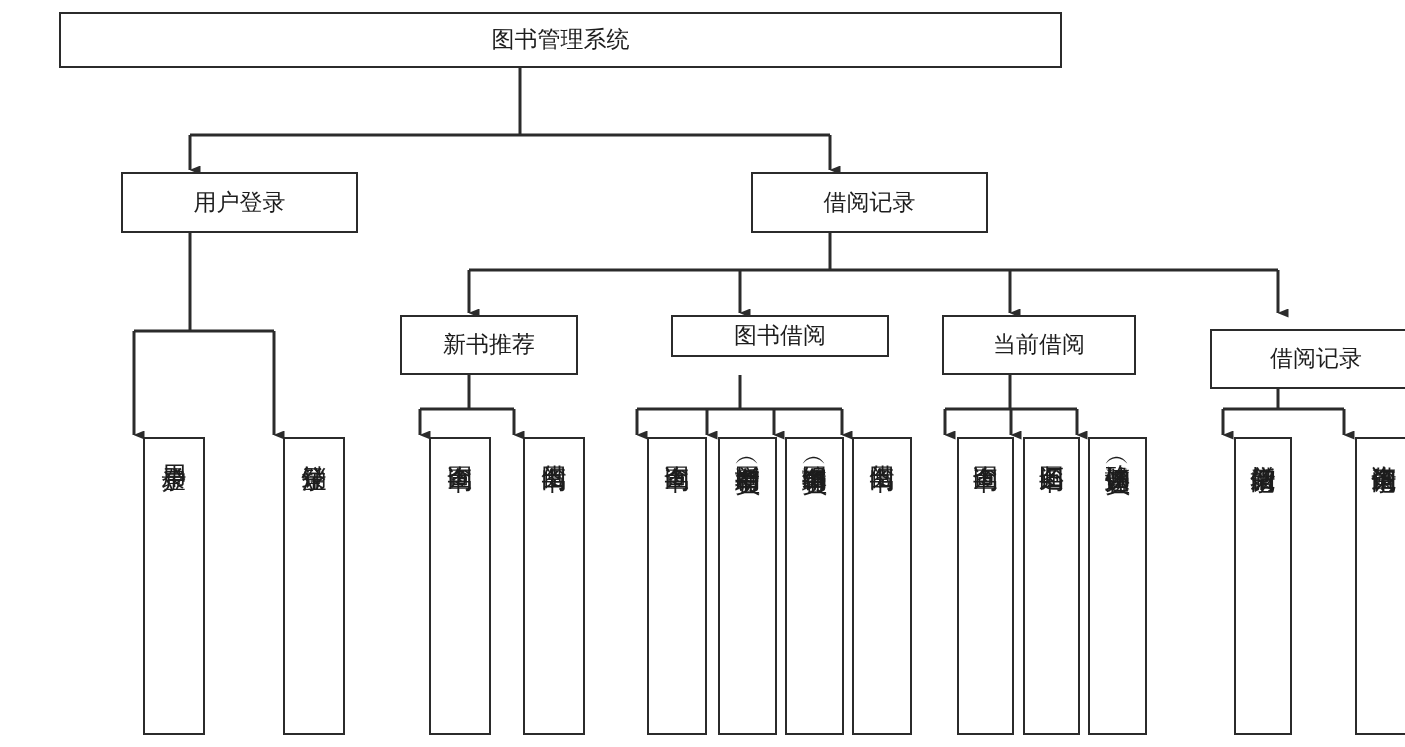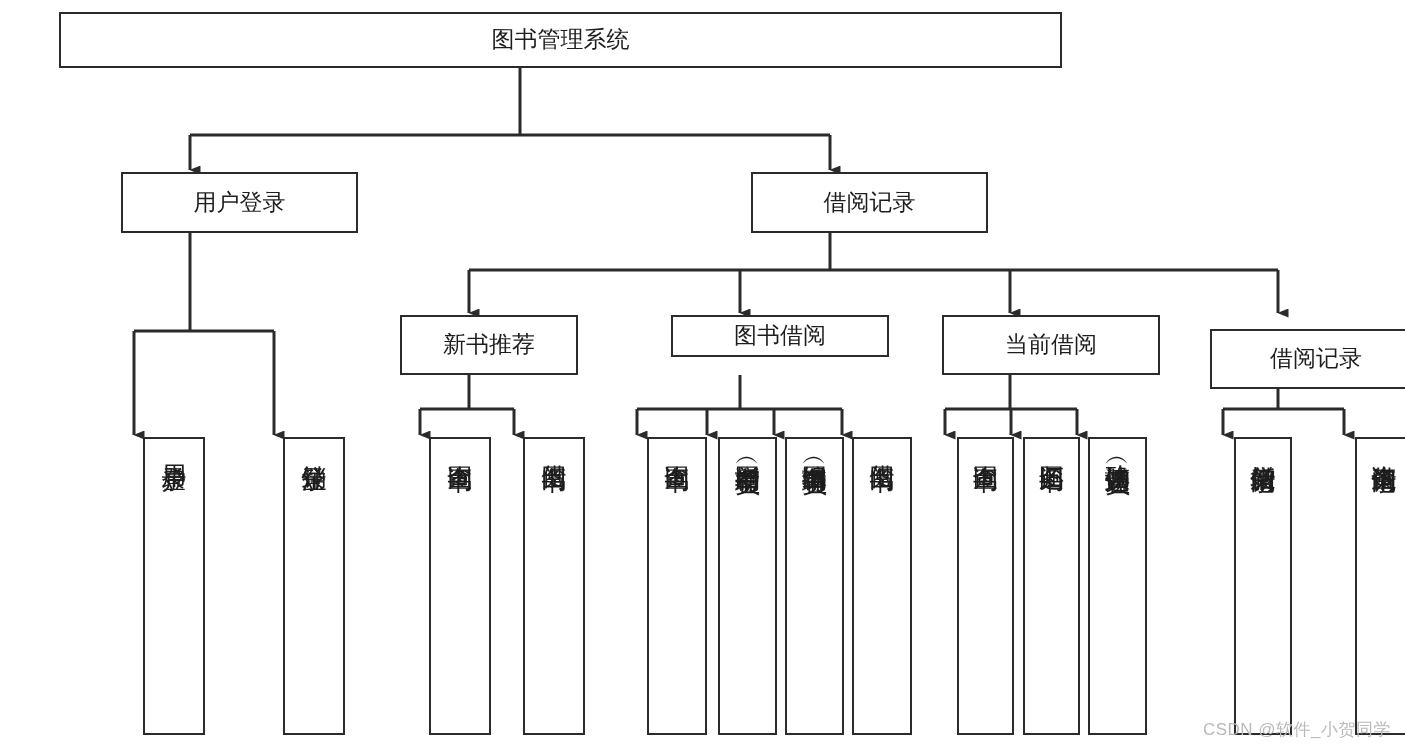--- a/index.html
+++ b/index.html
@@ -138,21 +138,21 @@
   <div class="node-box horizontal" style="left:711px; top:172px; width:237px; height:61px;">
     <span class="node-label">借阅记录</span>
   </div>
 
   <div class="node-box horizontal" style="left:360px; top:315px; width:178px; height:60px;">
     <span class="node-label">新书推荐</span>
   </div>
   <div class="node-box horizontal" style="left:631px; top:315px; width:218px; height:42px;">
     <span class="node-label">图书借阅</span>
   </div>
-  <div class="node-box horizontal" style="left:902px; top:315px; width:218px; height:60px;">
+  <div class="node-box horizontal" style="left:902px; top:315px; width:194px; height:60px;">
     <span class="node-label">当前借阅</span>
   </div>
   <div class="node-box horizontal" style="left:1170px; top:329px; width:212px; height:60px;justify-content:center;">
     <span class="node-label">借阅记录</span>
   </div>
 
   <div class="node-box vertical" style="left:103px; top:437px; width:62px; height:298px;">
     <span class="node-label">用户登录</span>
   </div>
   <div class="node-box vertical" style="left:243px; top:437px; width:62px; height:298px;">
@@ -189,15 +189,14 @@
     <span class="node-label">确认归还（管理员）</span>
   </div>
 
   <div class="node-box vertical" style="left:1194px; top:437px; width:58px; height:298px;">
     <span class="node-label">新增借阅记录</span>
   </div>
   <div class="node-box vertical" style="left:1315px; top:437px; width:58px; height:298px;">
     <span class="node-label">查询借阅记录</span>
   </div>
 
-  <div class="watermark">CSDN @软件_小贺同学</div>
 
 </div>
 
 </body></html>

